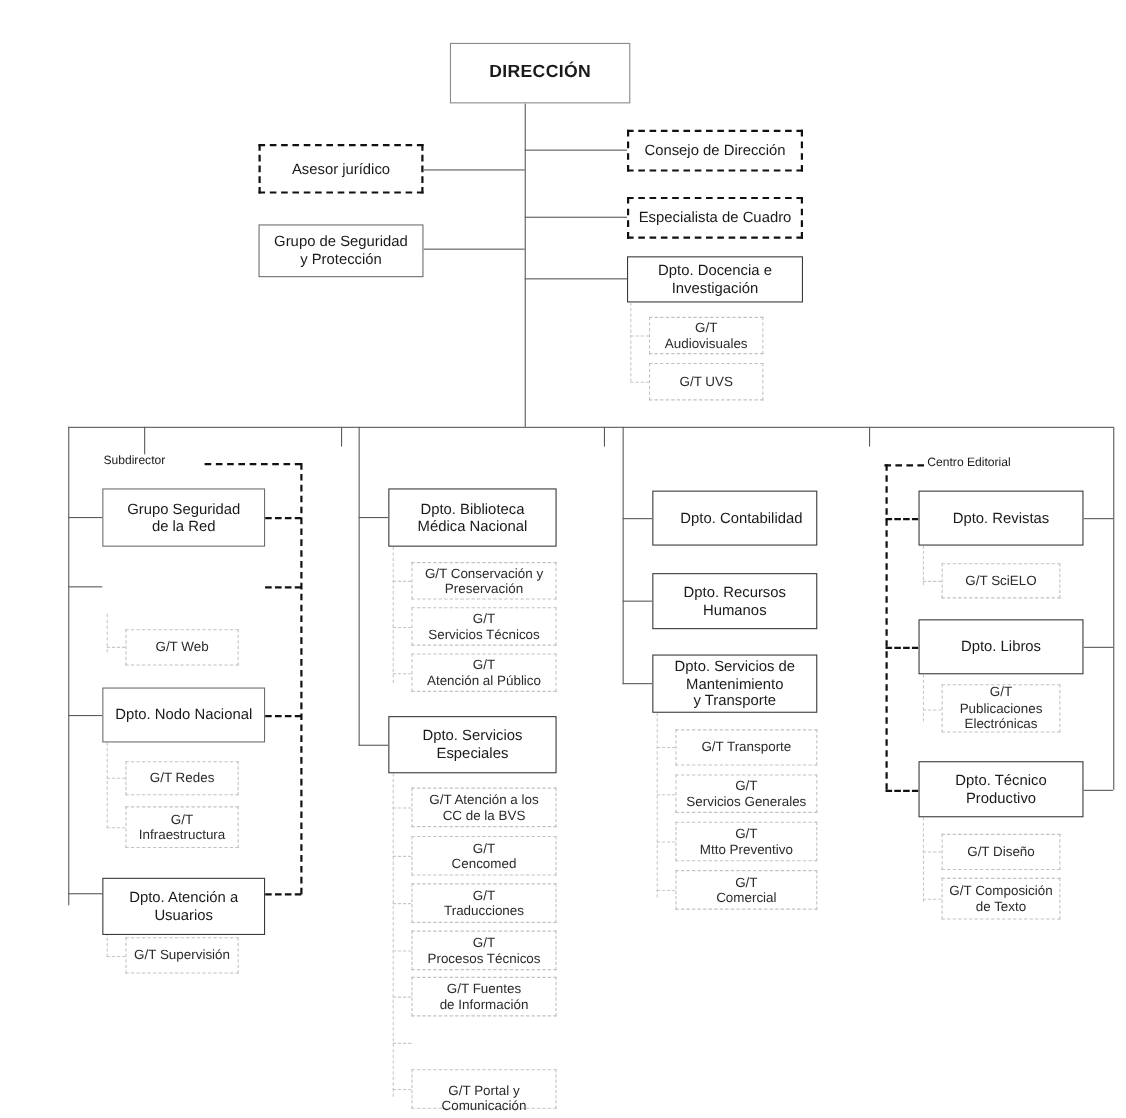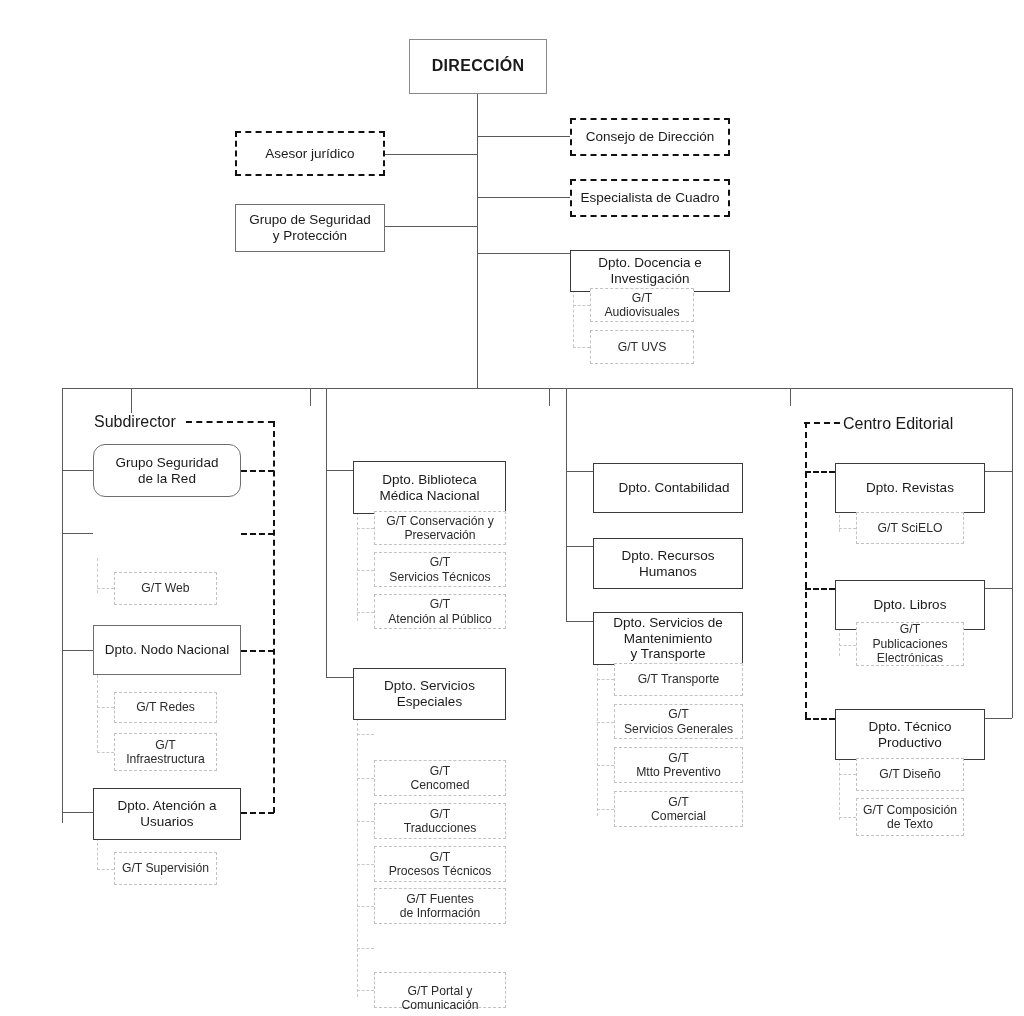--- a/index.html
+++ b/index.html
@@ -6,49 +6,49 @@
   body{font-family:"Liberation Sans","DejaVu Sans",sans-serif;}
   #chart{position:relative;width:1024px;height:1016px;background:#fff;overflow:hidden;}
 
   
   .node{position:absolute;box-sizing:border-box;display:flex;align-items:center;
         justify-content:center;text-align:center;line-height:1.18;color:#1a1a1a;
         background:#fff;z-index:3;}
 
   
   .solid{border:1px solid #6e6e6e;font-size:13.5px;}
-  .solid.heavy{border:1.4px solid #3a3a3a;margin-top:17px;}
+  .solid.heavy{border:1.4px solid #3a3a3a;}
 
   
   .dashed{border:2.5px dashed #111;font-size:13.5px;}
 
   
   .gt{border:1px dashed #c2c2c2;font-size:12.2px;color:#2b2b2b;}
 
   
   .root{border:1px solid #8a8a8a;font-weight:bold;font-size:16px;letter-spacing:.3px;}
 
   
-  .grouplabel{position:absolute;font-size:16px;color:#1a1a1a;white-space:nowrap;z-index:4;background:#fff;padding:0 2px;}
+  .grouplabel{position:absolute;font-size:11px;color:#1a1a1a;white-space:nowrap;z-index:4;background:#fff;padding:0 2px;}
 
   
   .ln{position:absolute;z-index:1;}
   .h{height:0;border-top:1px solid #5a5a5a;}
   .v{width:0;border-left:1px solid #5a5a5a;}
   .h-lt{height:0;border-top:1px dashed #c8c8c8;}
   .v-lt{width:0;border-left:1px dashed #c8c8c8;}
   .h-dash{height:0;border-top:2.3px dashed #111;}
   .v-dash{width:0;border-left:2.3px dashed #111;}
 </style>
 </head>
 <body>
 
 <div id="chart">
 
-  <div class="node root" style="left:409px;top:39px;width:138px;height:55px;">
+  <div class="node root" style="left:409px;top:39px;width:164px;height:55px;">
     <span>DIRECCIÓN</span>
   </div>
 
   <div class="ln v" style="left:477px;top:94px;height:294px;"></div>
 
   <div class="node dashed" style="left:235px;top:131px;width:150px;height:45px;">
     <span style="white-space:pre-line;">Asesor jurídico</span>
   </div>
   <div class="ln h" style="left:385px;top:154px;width:92px;"></div>
 
@@ -96,21 +96,21 @@
   <div class="ln v" style="left:549px;top:388px;height:18px;"></div>
   <div class="ln v" style="left:566px;top:388px;height:234px;"></div>
   <div class="ln v" style="left:790px;top:388px;height:18px;"></div>
   <div class="ln v" style="left:1012px;top:388px;height:330px;"></div>
 
   <div class="grouplabel" style="left:92px;top:413px;">Subdirector</div>
 
   <div class="ln h-dash" style="left:186px;top:421px;width:88px;"></div>
   <div class="ln v-dash" style="left:273px;top:421px;height:392px;"></div>
 
-  <div class="node solid" style="left:93px;top:444px;width:148px;height:53px;border-radius:12px;">
+  <div class="node solid" style="left:93px;top:444px;width:148px;height:53px;">
     <span style="white-space:pre-line;">Grupo Seguridad
 de la Red</span>
   </div>
   <div class="ln h" style="left:62px;top:470px;width:31px;"></div>
   <div class="ln h-dash" style="left:241px;top:470px;width:33px;"></div>
 
   <div class="ln h" style="left:62px;top:533px;width:31px;"></div>
   <div class="ln h-dash" style="left:241px;top:533px;width:33px;"></div>
 
   <div class="ln v-lt" style="left:97px;top:558px;height:35px;"></div>
@@ -129,21 +129,21 @@
   <div class="node gt" style="left:114px;top:692px;width:103px;height:31px;">
     <span style="white-space:pre-line;">G/T Redes</span>
   </div>
   <div class="ln h-lt" style="left:97px;top:707px;width:17px;"></div>
   <div class="node gt" style="left:114px;top:733px;width:103px;height:38px;">
     <span style="white-space:pre-line;">G/T
 Infraestructura</span>
   </div>
   <div class="ln h-lt" style="left:97px;top:752px;width:17px;"></div>
 
-  <div class="node solid heavy" style="left:93px;top:771px;width:148px;height:52px;">
+  <div class="node solid heavy" style="left:93px;top:798px;width:148px;height:52px;">
     <span style="white-space:pre-line;">Dpto. Atención a
 Usuarios</span>
   </div>
   <div class="ln h" style="left:62px;top:812px;width:31px;"></div>
   <div class="ln h-dash" style="left:241px;top:812px;width:33px;"></div>
 
   <div class="ln v-lt" style="left:97px;top:838px;height:32px;"></div>
   <div class="node gt" style="left:114px;top:852px;width:103px;height:33px;">
     <span style="white-space:pre-line;">G/T Supervisión</span>
   </div>
@@ -172,20 +172,24 @@
   </div>
   <div class="ln h-lt" style="left:357px;top:612px;width:17px;"></div>
 
   <div class="node solid heavy" style="left:353px;top:651px;width:153px;height:52px;">
     <span style="white-space:pre-line;">Dpto. Servicios
 Especiales</span>
   </div>
   <div class="ln h" style="left:326px;top:677px;width:27px;"></div>
 
   <div class="ln v-lt" style="left:357px;top:703px;height:294px;"></div>
+  <div class="node gt" style="left:374px;top:716px;width:132px;height:36px;">
+    <span style="white-space:pre-line;">G/T Atención a los
+CC de la BVS</span>
+  </div>
   <div class="ln h-lt" style="left:357px;top:734px;width:17px;"></div>
   <div class="node gt" style="left:374px;top:760px;width:132px;height:36px;">
     <span style="white-space:pre-line;">G/T
 Cencomed</span>
   </div>
   <div class="ln h-lt" style="left:357px;top:778px;width:17px;"></div>
   <div class="node gt" style="left:374px;top:803px;width:132px;height:36px;">
     <span style="white-space:pre-line;">G/T
 Traducciones</span>
   </div>

